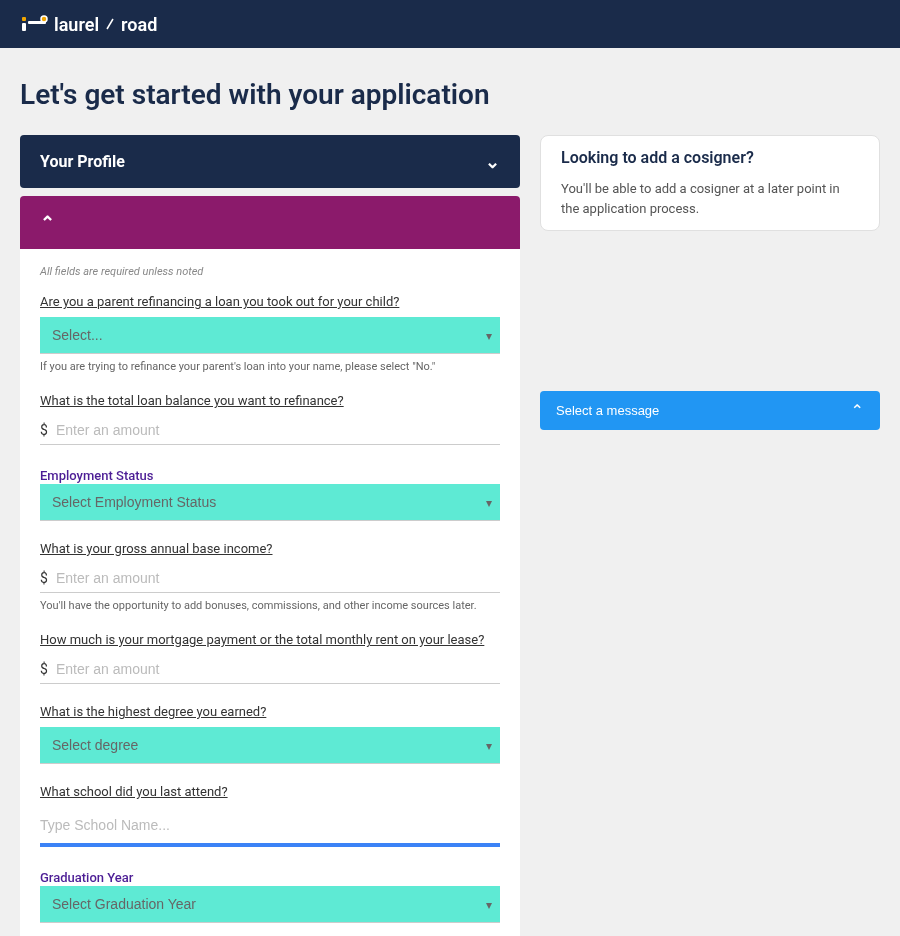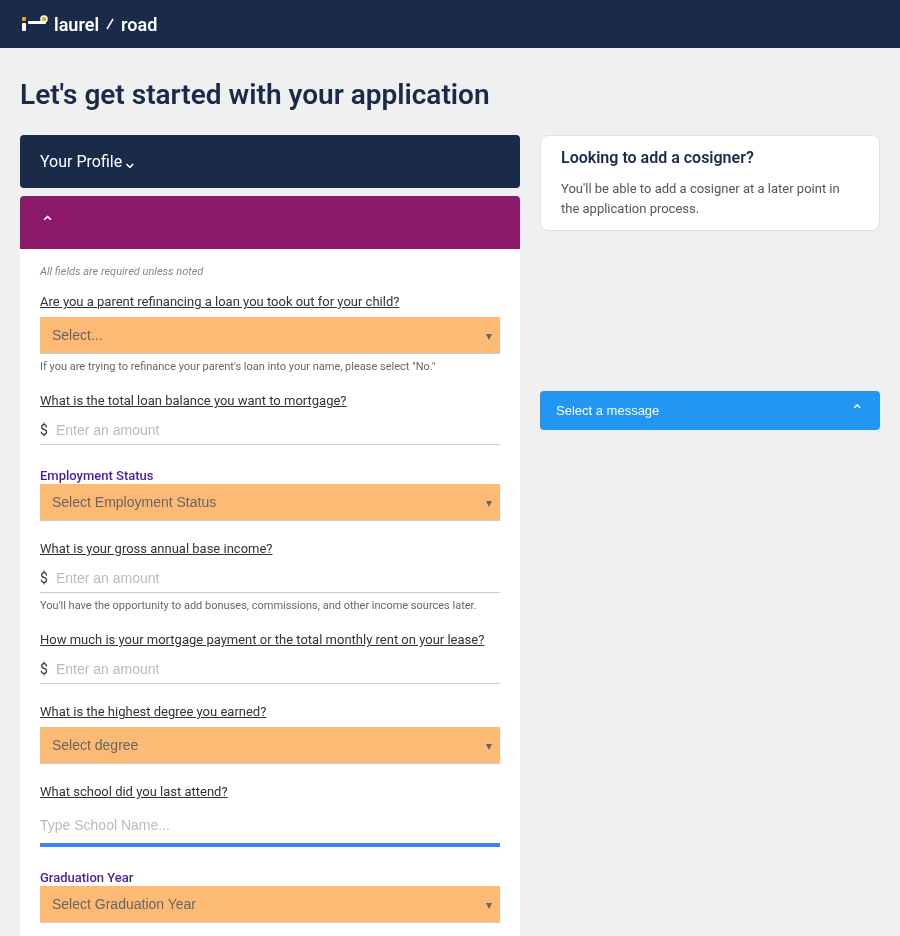--- a/index.html
+++ b/index.html
@@ -61,25 +61,26 @@
 
     
     .accordion-section {
       margin-bottom: 8px;
       border-radius: 4px;
       overflow: hidden;
     }
 
     .accordion-header {
       display: flex;
+      justify-content: space-between;
       align-items: center;
       padding: 16px 20px;
       cursor: pointer;
       font-size: 16px;
-      font-weight: 400;
+      font-weight: 700;
       color: white;
     }
 
     .accordion-header.dark {
       background: #1a2b4a;
     }
 
     .accordion-header.purple {
       background: #8b1a6b;
     }
@@ -122,21 +123,21 @@
 
     .select-wrapper {
       position: relative;
     }
 
     .form-select {
       width: 100%;
       padding: 10px 30px 10px 12px;
       border: none;
       border-bottom: 1px solid #ccc;
-      background: #fdba74;
+      background: #5eead4;
       font-size: 14px;
       color: #666;
       appearance: none;
       cursor: pointer;
       outline: none;
     }
 
     .select-arrow {
       position: absolute;
       right: 8px;
@@ -292,21 +293,21 @@
                 <option value="">Select...</option>
                 <option value="yes">Yes</option>
                 <option value="no">No</option>
               </select>
               <span class="select-arrow">▾</span>
             </div>
             <p class="field-hint">If you are trying to refinance your parent's loan into your name, please select "No."</p>
           </div>
 
           <div class="field-group">
-            <label class="field-label">What is the total loan balance you want to mortgage?</label>
+            <label class="field-label">What is the total loan balance you want to refinance?</label>
             <div class="amount-input-wrapper">
               <span class="currency-symbol">$</span>
               <input type="text" class="form-input" placeholder="Enter an amount" style="">
             </div>
           </div>
 
           <div class="field-group">
             <label class="section-label">Employment Status</label>
             <div class="select-wrapper">
               <select class="form-select">

